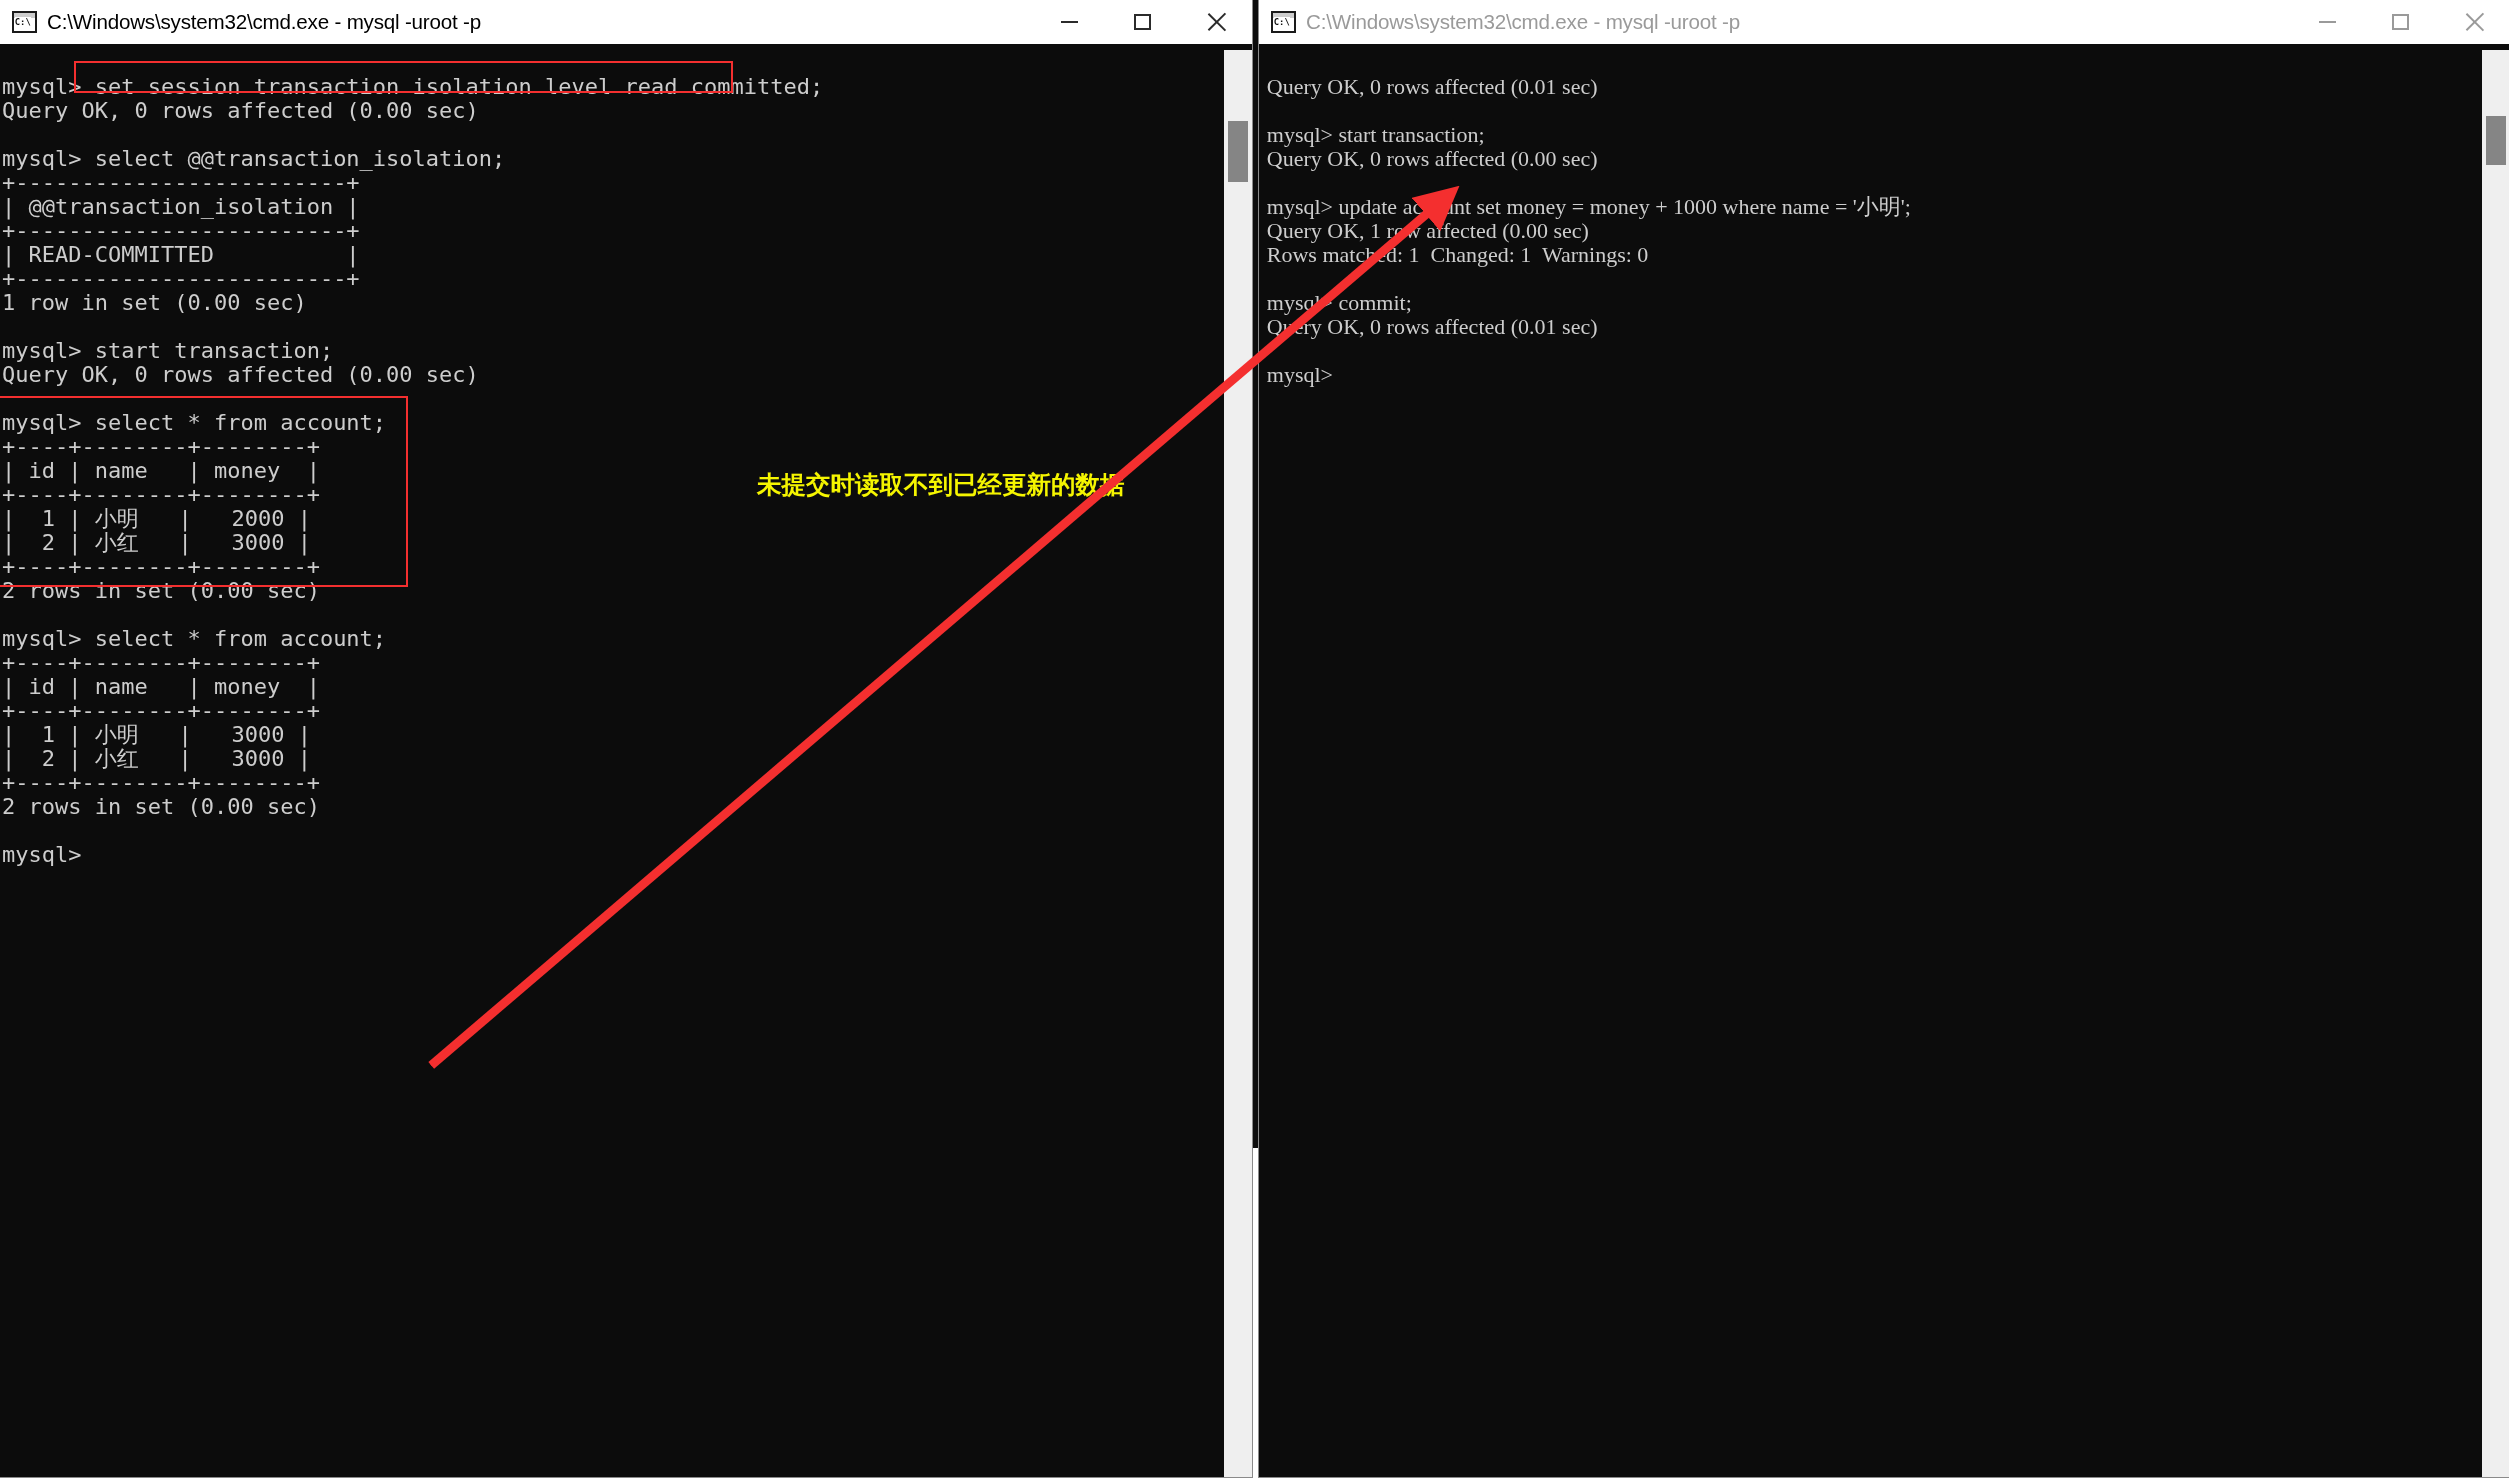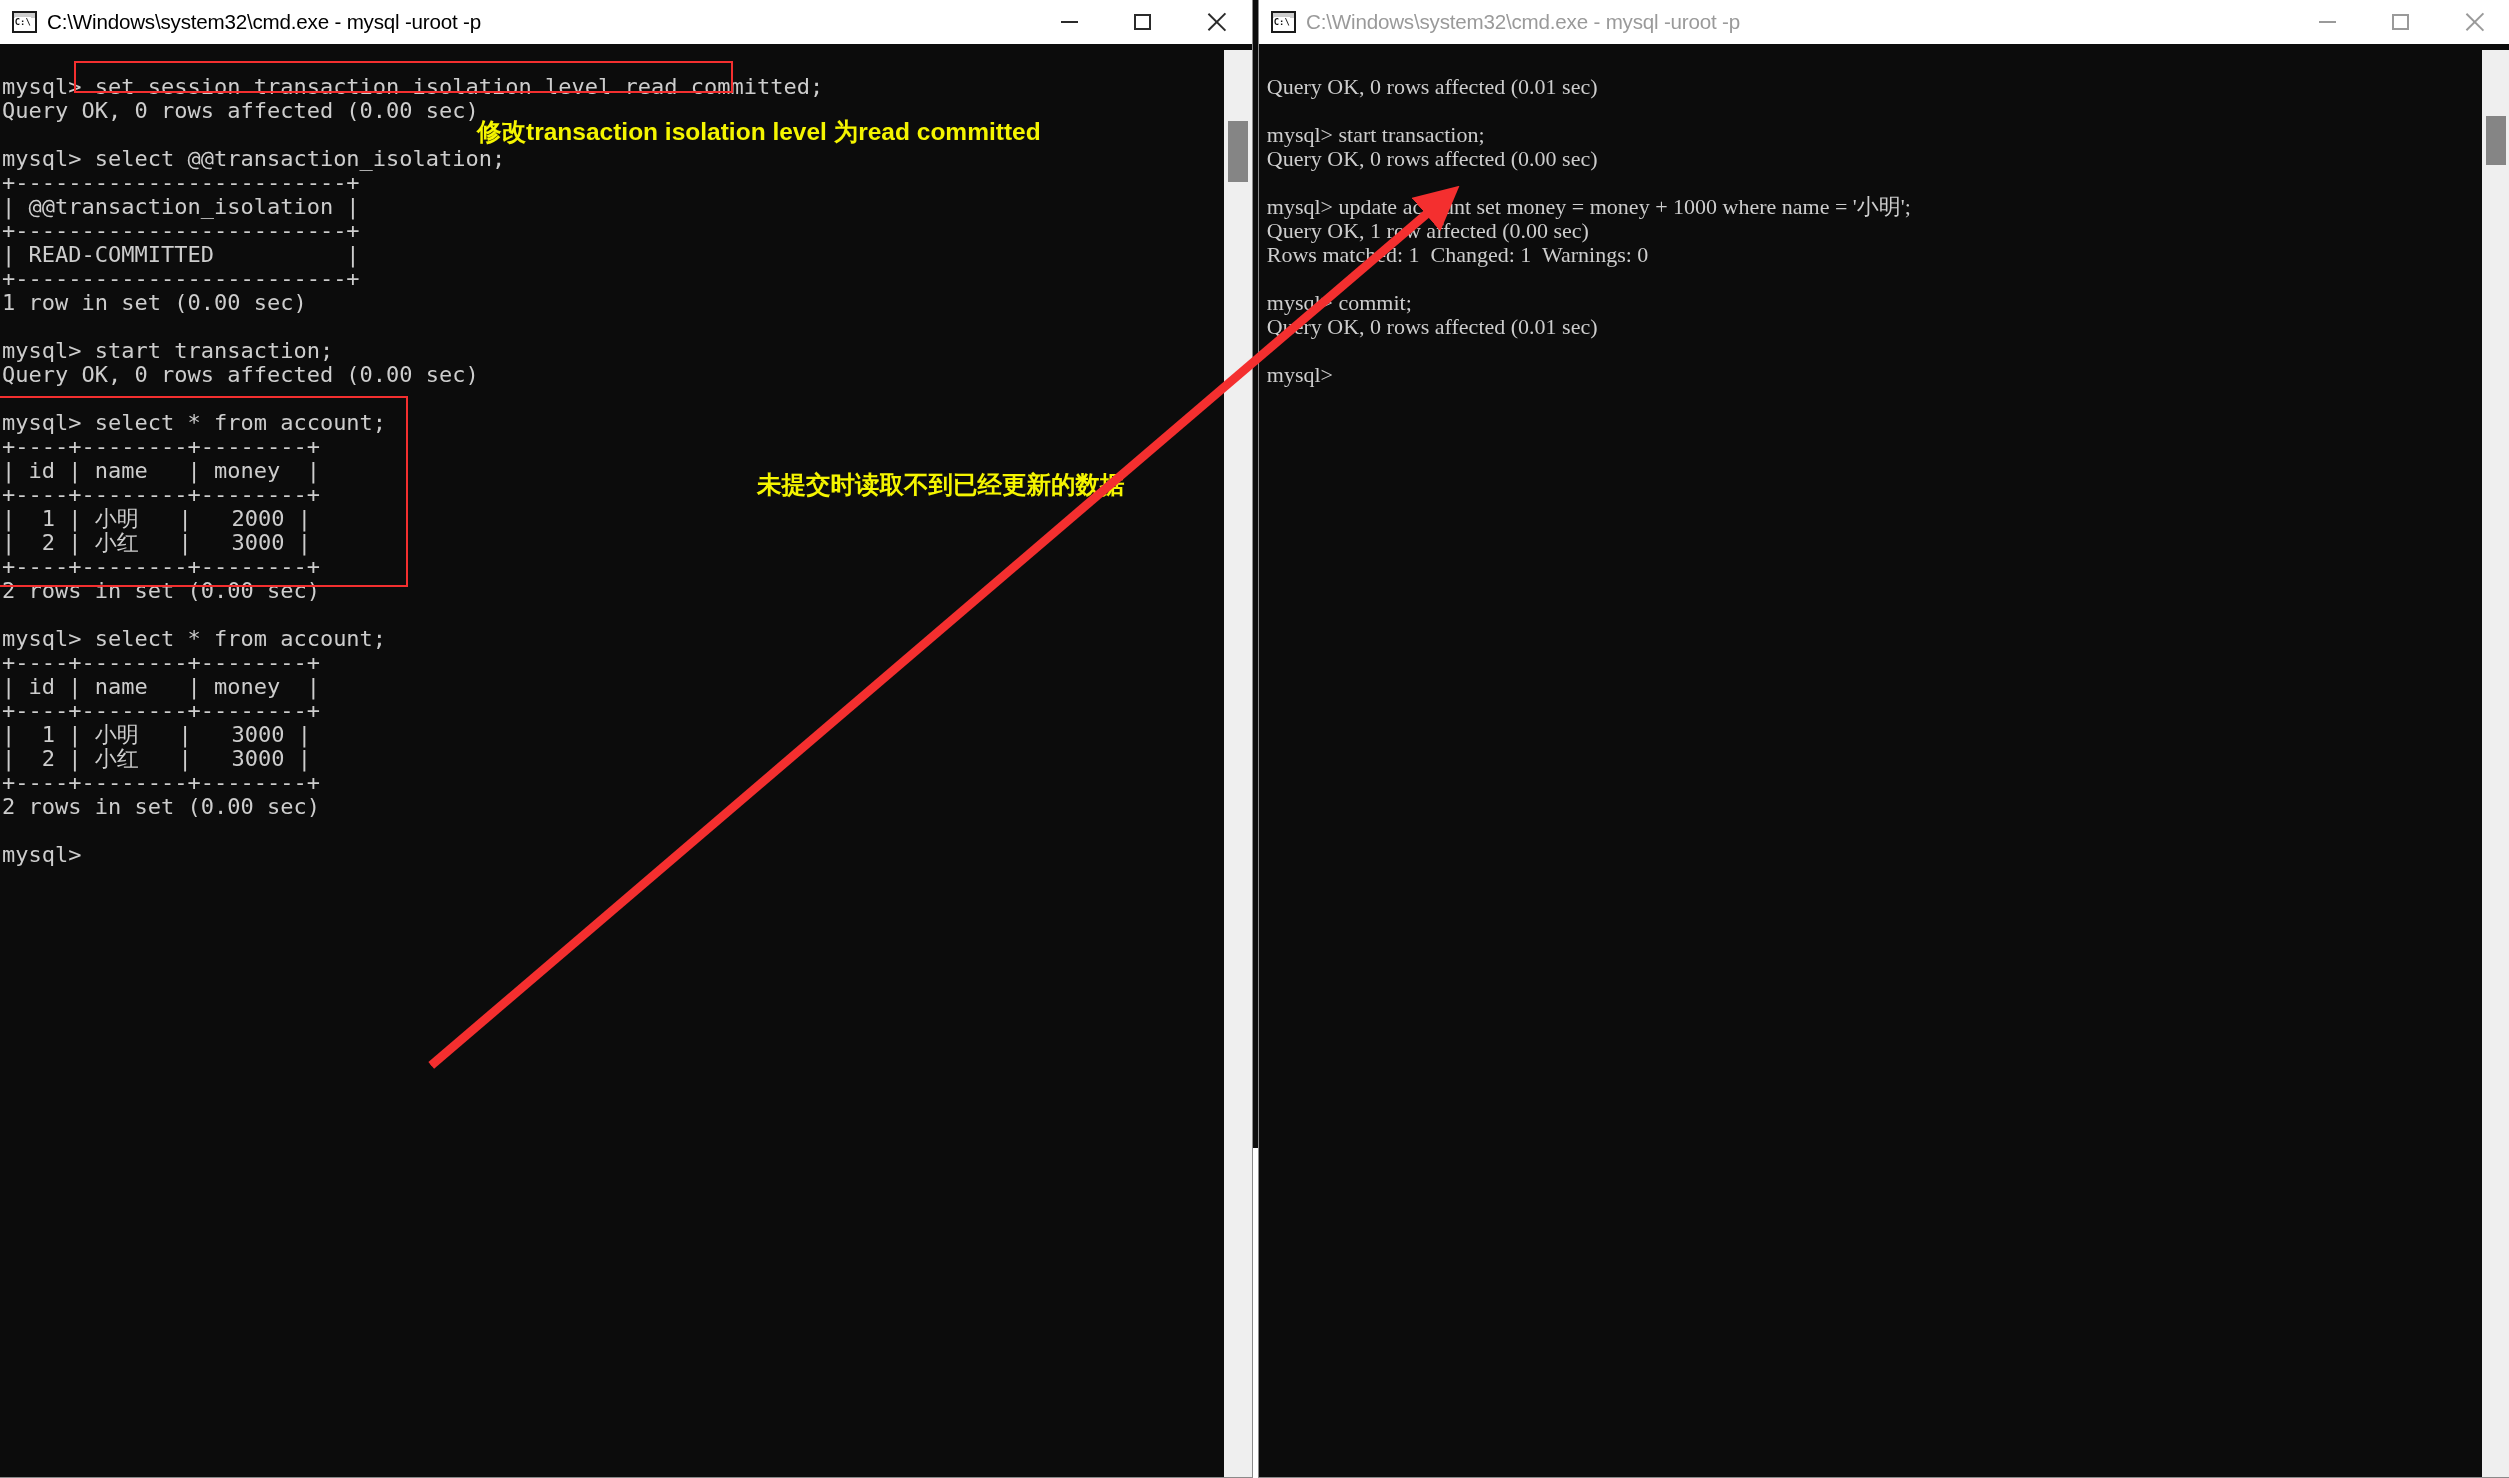--- a/index.html
+++ b/index.html
@@ -255,21 +255,20 @@
       <div class="sbar">
         <div class="sthumb"></div>
       </div>
     </div>
   </div>
 
   <div id="overlay">
     <div class="redbox" id="redbox-1"></div>
     <div class="redbox" id="redbox-2"></div>
 
-    <div class="ann" id="ann-1">修改transaction isolation level 为read committed</div>
     <div class="ann" id="ann-2">未提交时读取不到已经更新的数据</div>
 
     <svg width="2509" height="1478" style="position:absolute;left:0;top:0;" viewBox="0 0 2560 1508">
       <defs>
         <marker id="ah" markerWidth="5" markerHeight="5" refX="2.2" refY="2.5" orient="auto" markerUnits="strokeWidth">
           <path d="M0,0 L5,2.5 L0,5 z" fill="#f42f2f"></path>
         </marker>
       </defs>
       <line id="arrow-line" x1="440" y1="1087" x2="1470" y2="206" stroke="#f42f2f" stroke-width="9" marker-end="url(#ah)"></line>
       <line x1="440" y1="1087" x2="620" y2="933" stroke="#f42f2f" stroke-width="3"></line>

